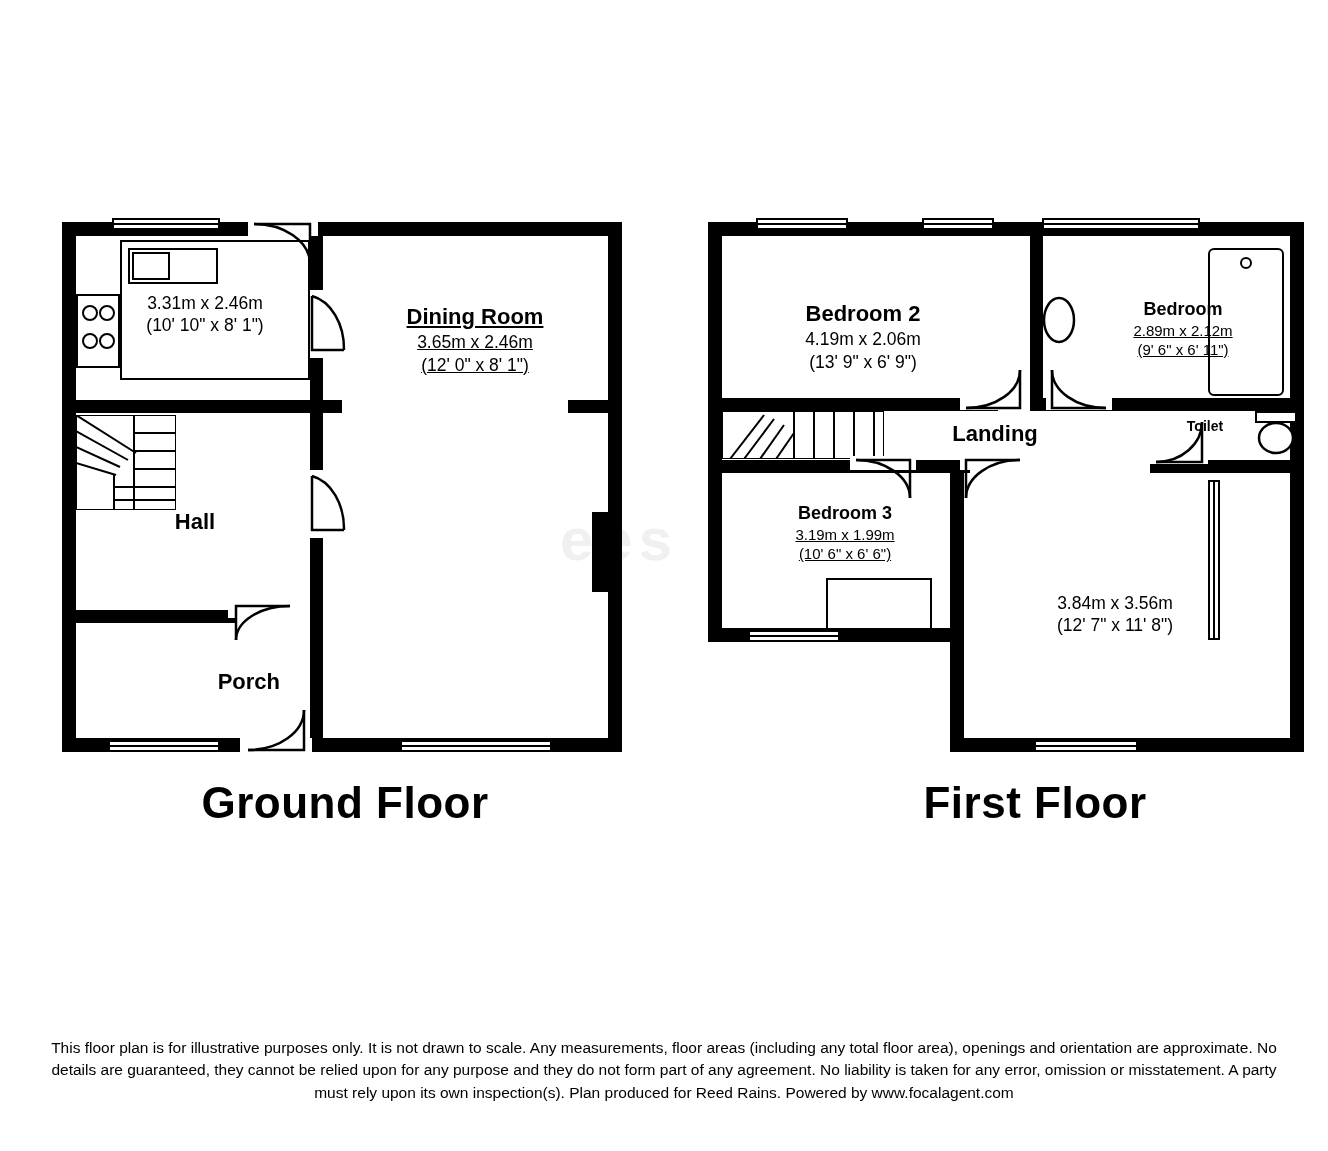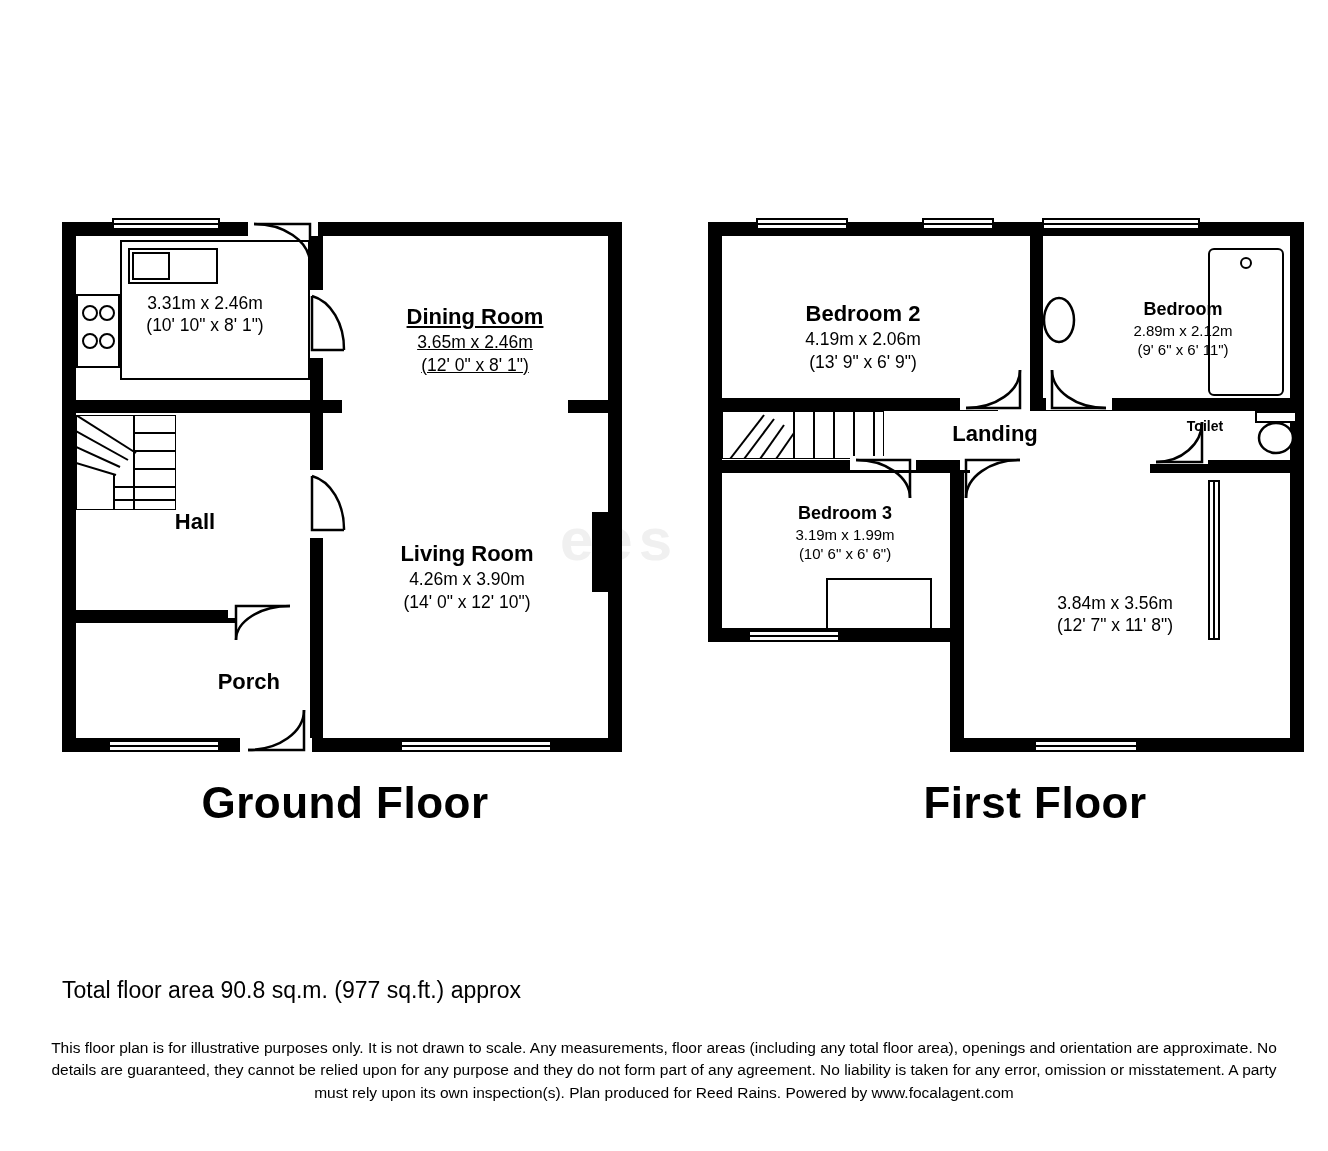--- a/index.html
+++ b/index.html
@@ -76,21 +76,21 @@
   .label .rname {
     font-size: 22px;
     font-weight: bold;
     display: block;
   }
   .label .rdim {
     font-size: 17.5px;
     display: block;
   }
   .label.small .rname { font-size: 18px; }
-  .label.small .rdim { font-size: 15px; }
+  .label.small .rdim { font-size: 15px; text-decoration: underline; }
   .label.plainbig .rname { font-size: 22px; font-weight: bold; }
   .label.tiny .rname { font-size: 14px; font-weight: bold; }
   .door {
     position: absolute;
   }
   .door svg { display: block; }
   .fixture {
     position: absolute;
     border: 2px solid #000000;
     box-sizing: border-box;
@@ -230,25 +230,20 @@
     <div class="label" style="left:340px;top:303px;width:270px;text-decoration:underline;">
       <span class="rname">Dining Room</span>
       <span class="rdim">3.65m x 2.46m</span>
       <span class="rdim">(12' 0" x 8' 1")</span>
     </div>
 
     <div class="label plainbig" style="left:110px;top:508px;width:170px;">
       <span class="rname">Hall</span>
     </div>
 
-    <div class="label" style="left:332px;top:540px;width:270px;">
-      <span class="rname">Living Room</span>
-      <span class="rdim">4.26m x 3.90m</span>
-      <span class="rdim">(14' 0" x 12' 10")</span>
-    </div>
 
     <div class="label plainbig" style="left:110px;top:668px;width:170px;text-align:right;">
       <span class="rname">Porch</span>
     </div>
 
     <div class="floor-title" style="left:100px;top:778px;width:490px;">Ground Floor</div>
   </div>
 
   <div class="floor" style="left:660px;top:0;width:668px;height:800px;">
 
@@ -370,17 +365,16 @@
     </div>
 
     <div class="label" style="left:330px;top:592px;width:250px;">
       <span class="rdim">3.84m x 3.56m</span>
       <span class="rdim">(12' 7" x 11' 8")</span>
     </div>
 
     <div class="floor-title" style="left:130px;top:778px;width:490px;text-align:center;">First Floor</div>
   </div>
 
-  <div class="area-text">Total floor area 90.8 sq.m. (977 sq.ft.) approx</div>
 
   <div class="disclaimer">This floor plan is for illustrative purposes only. It is not drawn to scale. Any measurements, floor areas (including any total floor area), openings and orientation are approximate. No details are guaranteed, they cannot be relied upon for any purpose and they do not form part of any agreement. No liability is taken for any error, omission or misstatement. A party must rely upon its own inspection(s). Plan produced for Reed Rains. Powered by www.focalagent.com</div>
 
 </div>
 
 </body></html>

